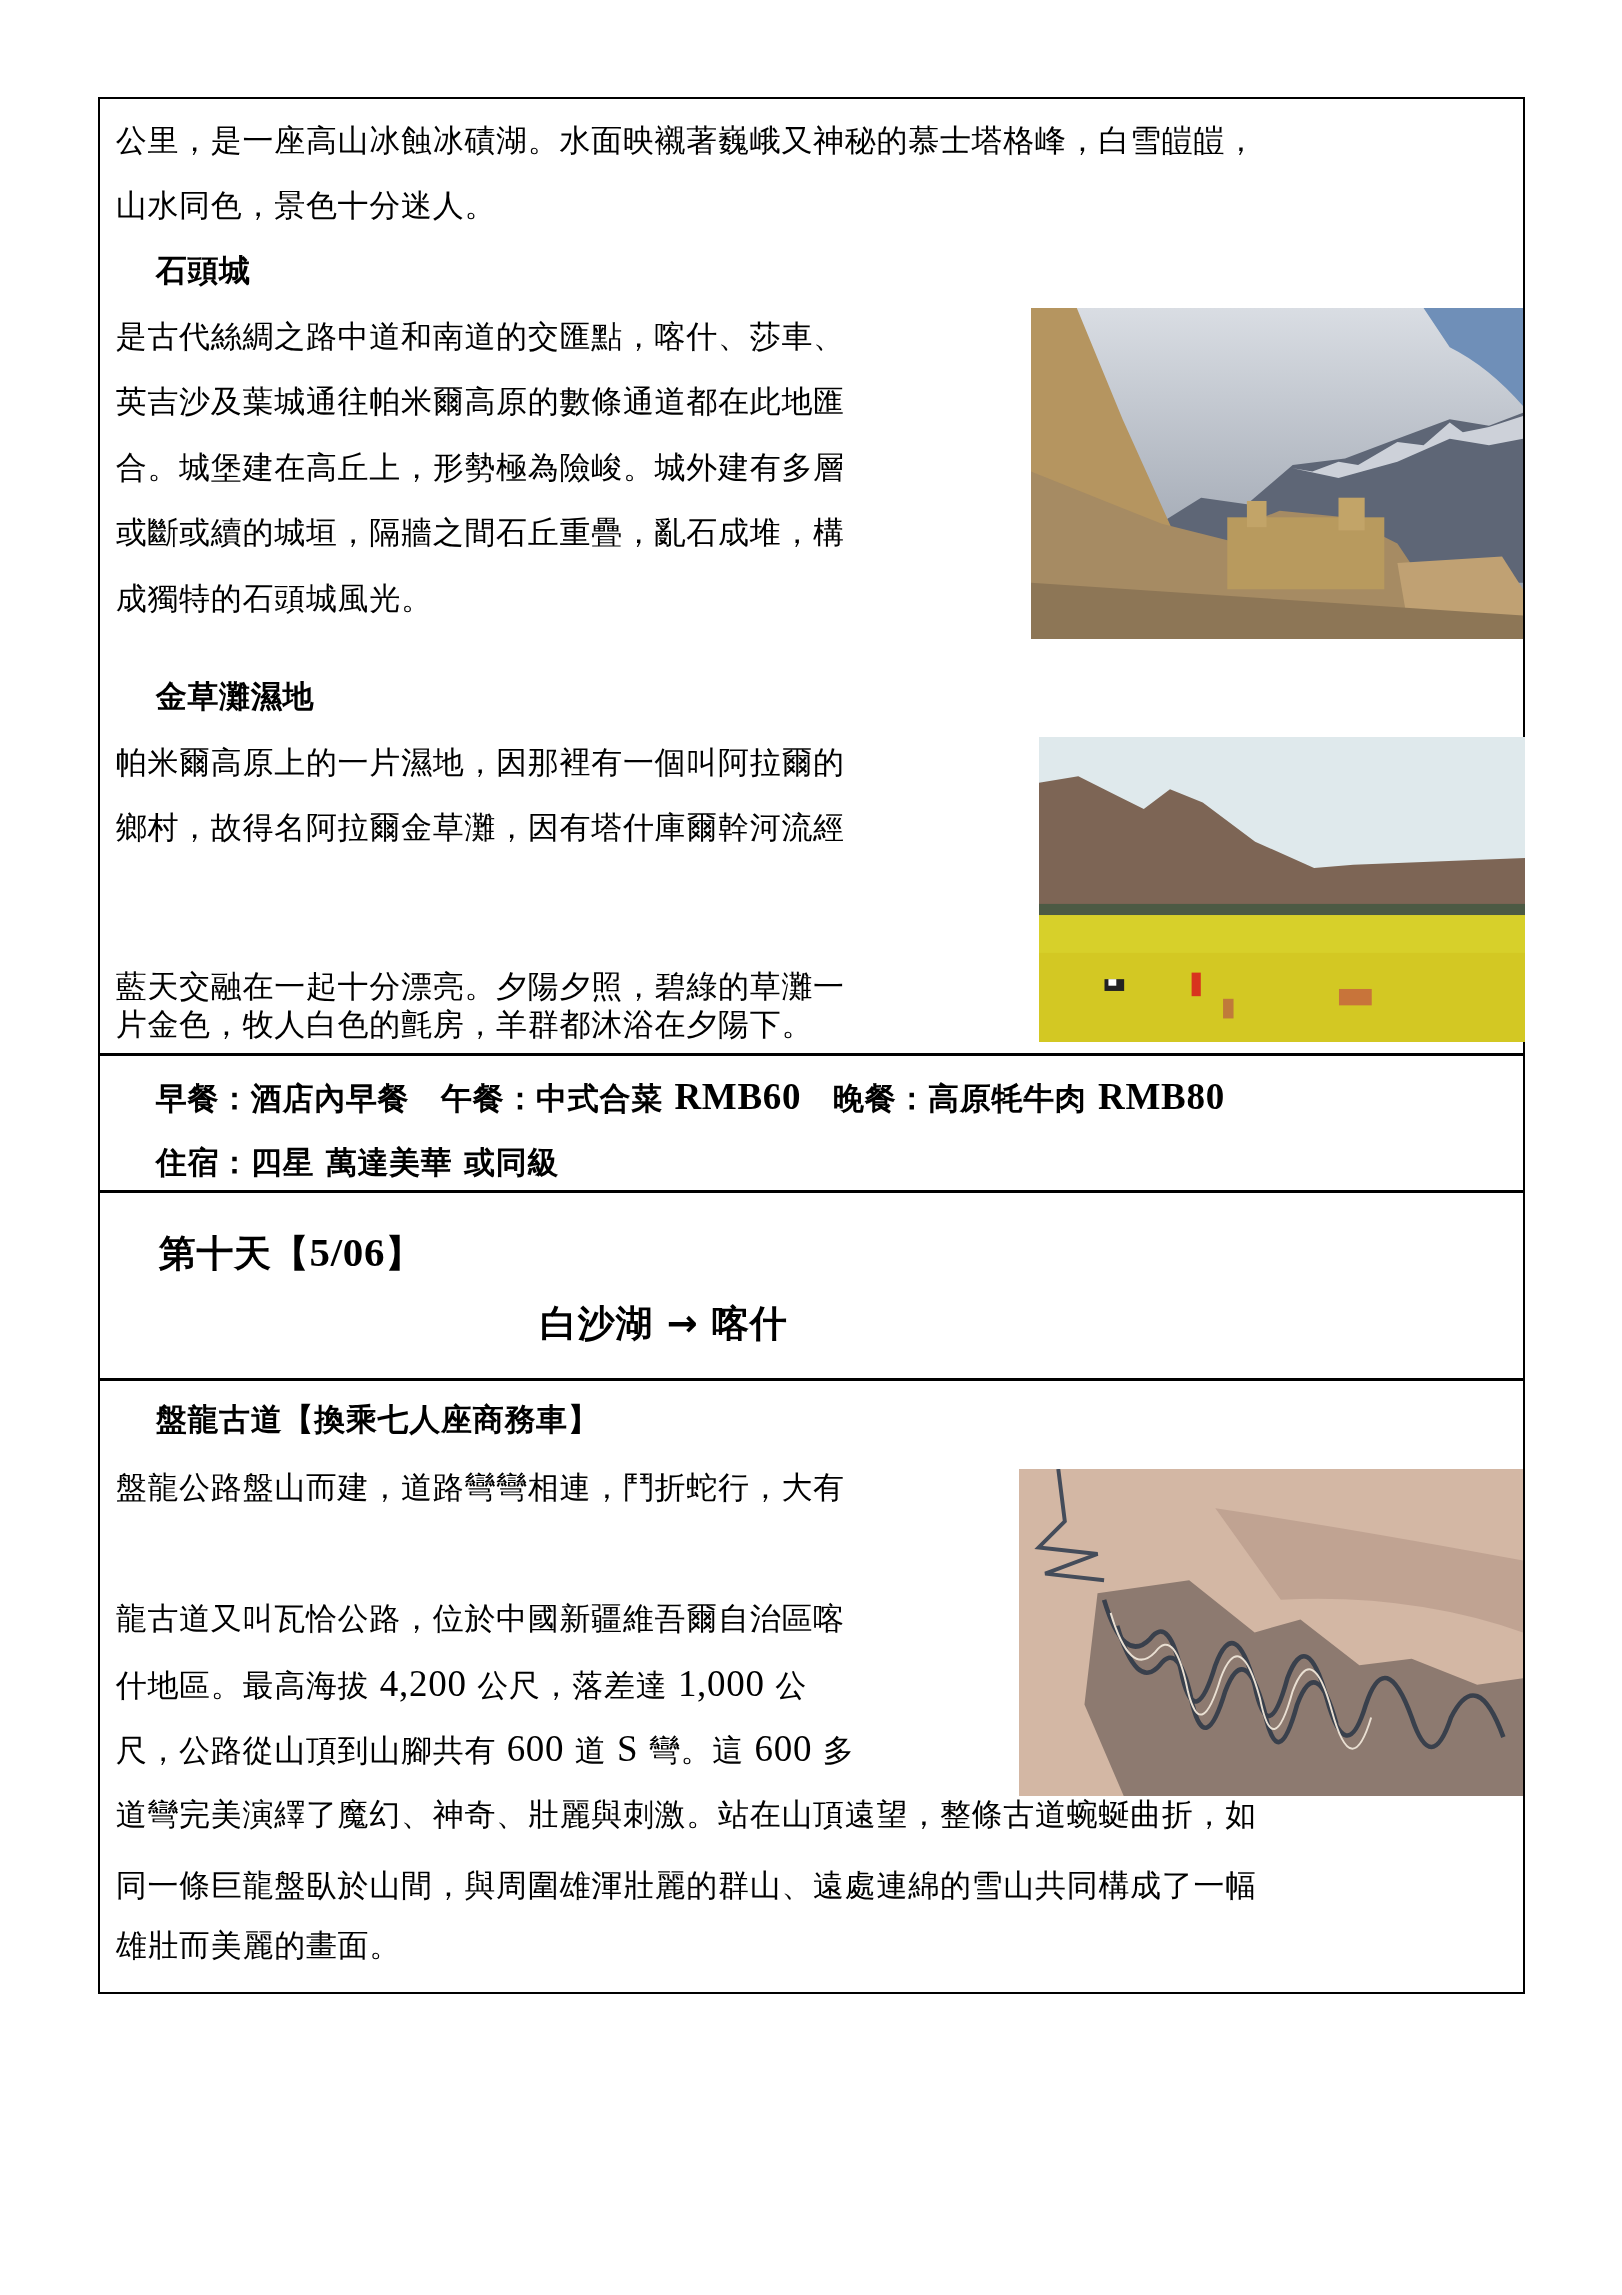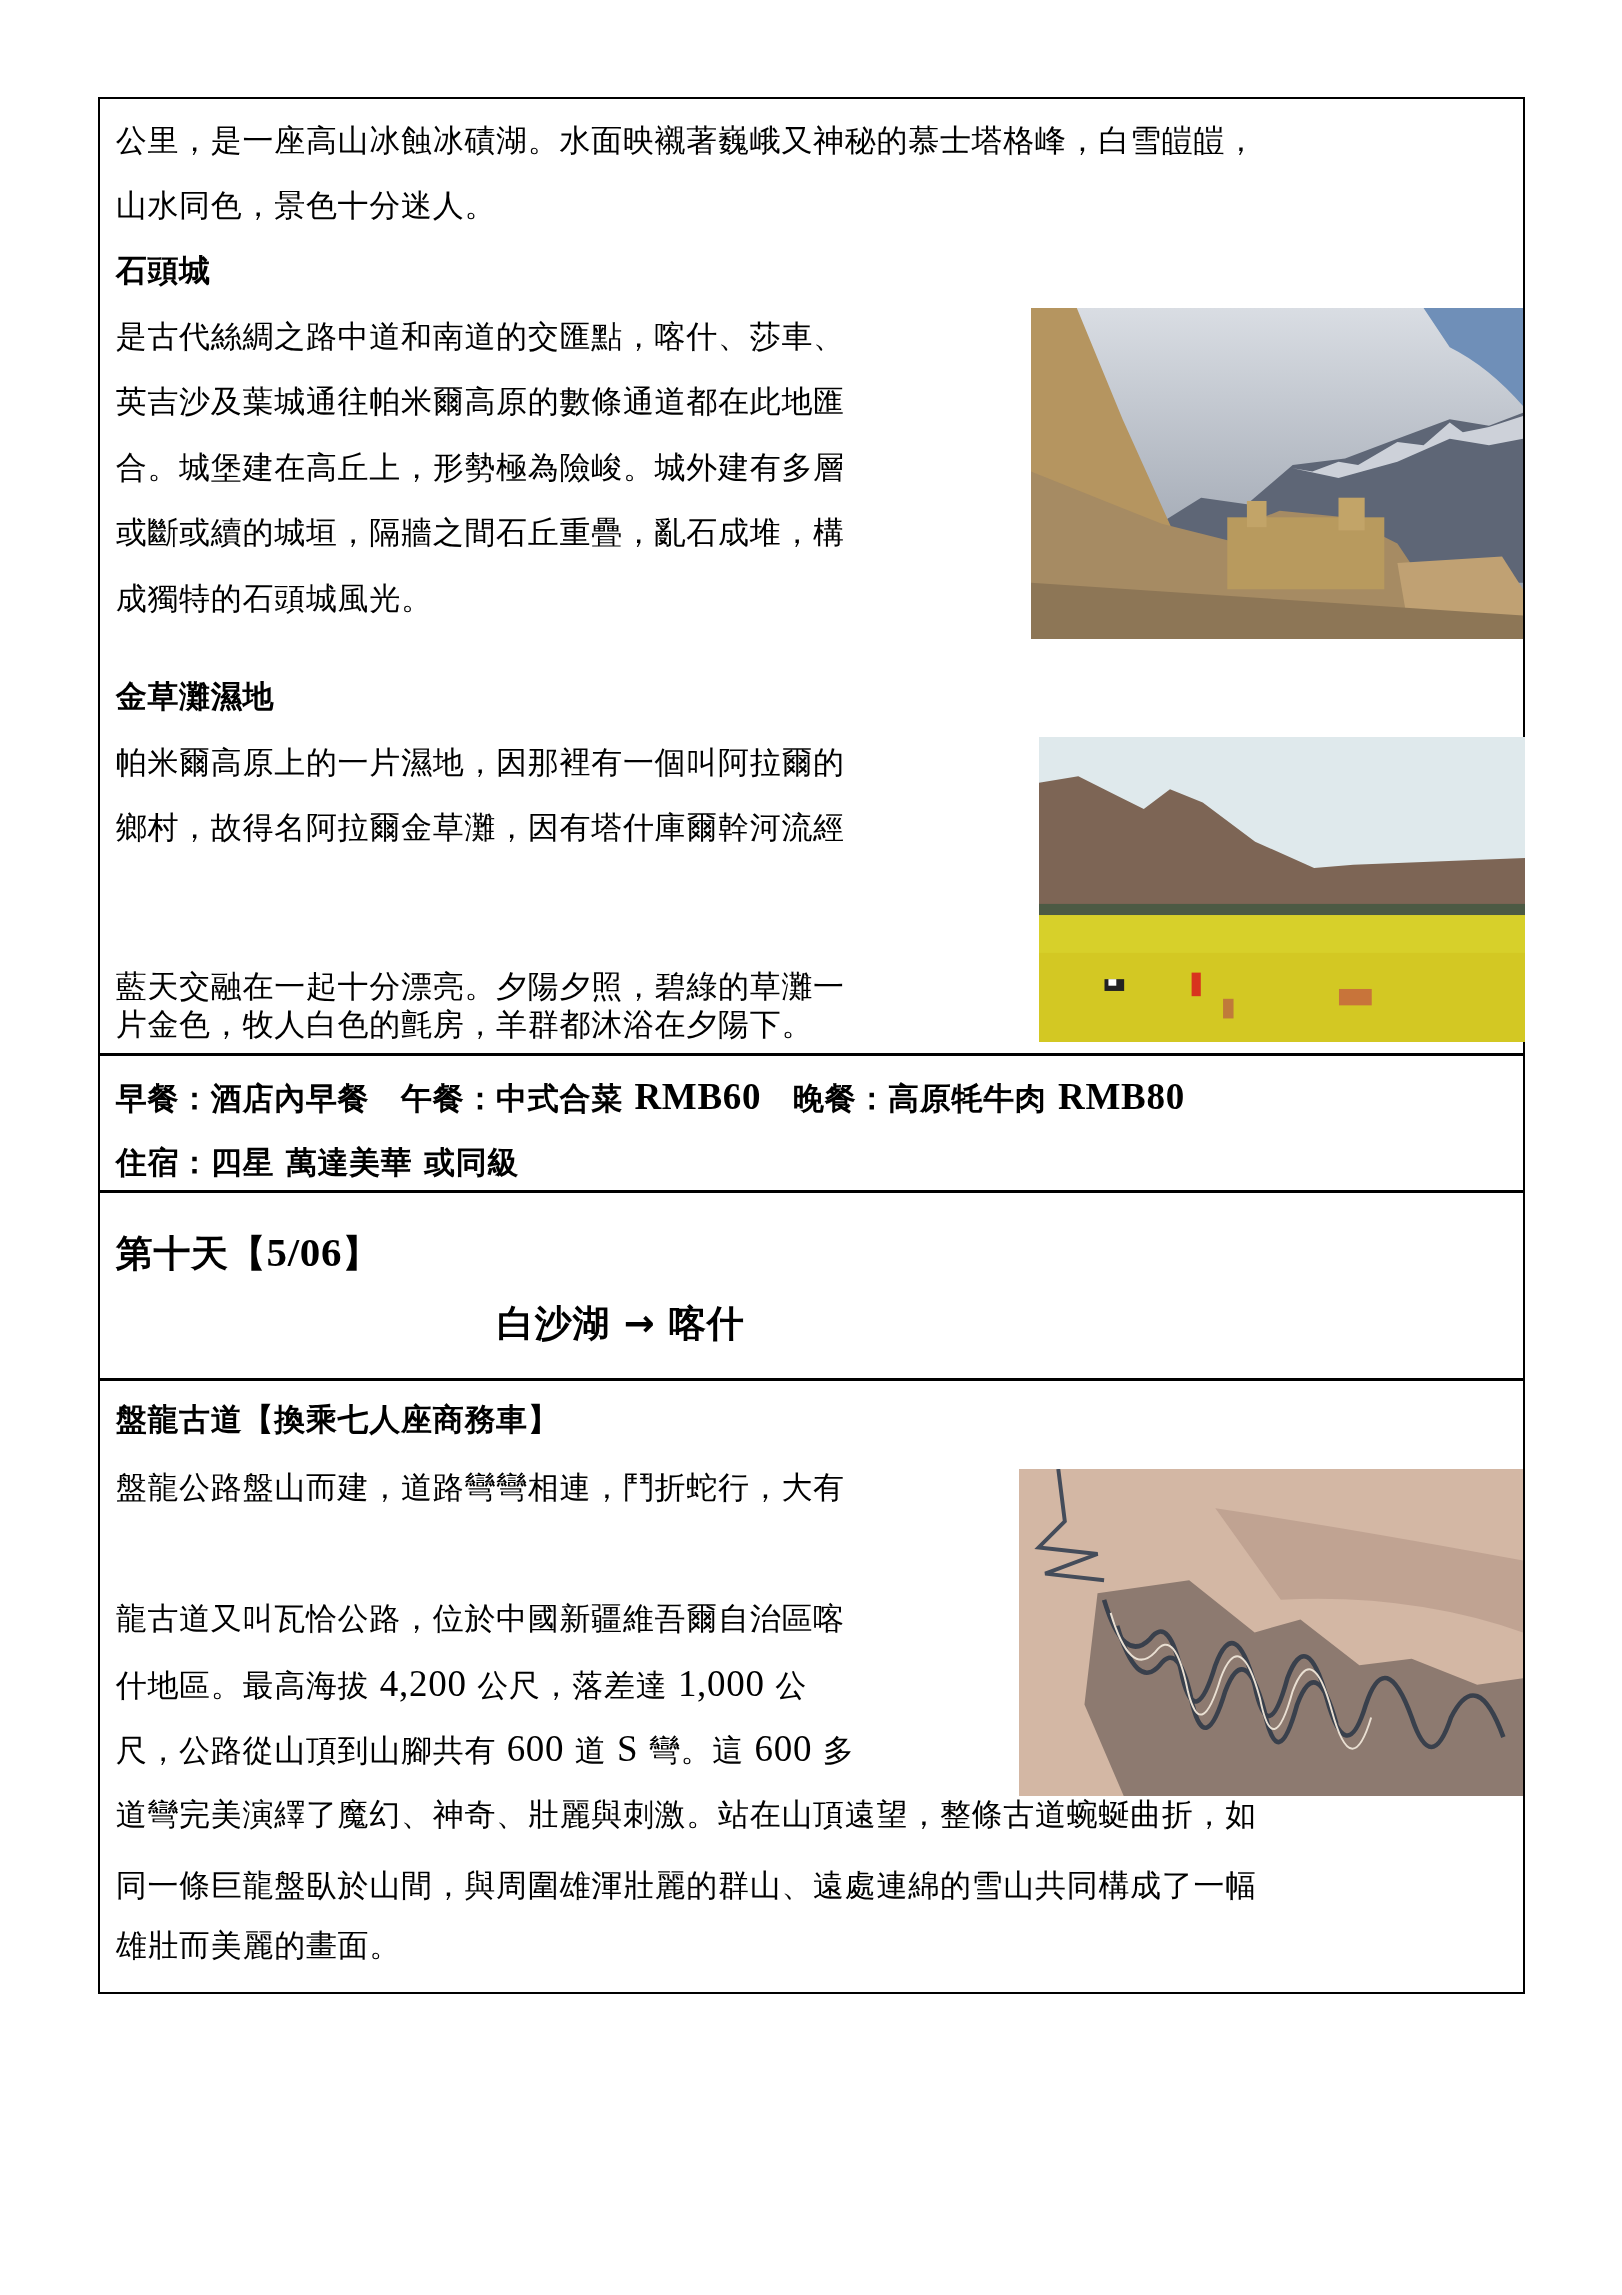--- a/index.html
+++ b/index.html
@@ -4,21 +4,21 @@
 <style>
   html, body { margin: 0; padding: 0; background: #ffffff; }
   body { width: 1622px; height: 2295px; position: relative; overflow: hidden;
          font-family: "DejaVu Sans", "Liberation Sans", sans-serif; color: #000; }
   .table { position: absolute; left: 98px; top: 97px; width: 1427px; height: 1897px;
            box-sizing: border-box; border: 2.6px solid #000; }
   .row { position: absolute; left: 0; right: 0; box-sizing: border-box; }
   .divider { position: absolute; left: 0; right: 0; height: 2.6px; background: #000; }
   .line { position: absolute; left: 15.7px; white-space: nowrap; font-size: 31px;
           line-height: 39px; letter-spacing: 0.7px; }
-  .bold { font-weight: bold; }
+  .bold { font-weight: bold; margin-left: 40px; }
   .latin { font-family: "Liberation Serif", "DejaVu Serif", serif; font-weight: bold; font-size: 37px; }
   .latin-reg { font-family: "Liberation Serif", "DejaVu Serif", serif; font-size: 37px; }
   .day-line { font-size: 37px; font-weight: bold; line-height: 46px; }
   .photo { position: absolute; overflow: hidden; }
   .photo svg { width: 100%; height: 100%; display: block; }
 </style>
 </head>
 <body>
 
 <div class="table">
@@ -82,21 +82,21 @@
   <div class="row" style="top:957px; height:135px;">
     <div class="line bold" style="top:21px;">
       <span>早餐：</span><span>酒店內早餐</span>　<span>午餐：</span><span>中式合菜</span> <span class="latin">RMB60</span>　<span>晚餐：</span><span>高原牦牛肉</span> <span class="latin">RMB80</span>
     </div>
     <div class="line bold" style="top:87px;">
       <span>住宿：</span><span>四星</span> <span>萬達美華</span> <span>或同級</span>
     </div>
   </div>
   <div class="divider" style="top:1091px;"></div>
 
-  <div class="row" style="top:1094px; height:185px;">
+  <div class="row" style="top:1094px; height:185px;margin-left:43px;">
     <div class="line day-line" style="top:36px;">
       <span>第十天【</span><span class="latin" style="font-size:41px;">5/06</span><span>】</span>
     </div>
     <div class="line day-line" style="left:397px; top:108px;">白沙湖 → 喀什</div>
   </div>
   <div class="divider" style="top:1279px;"></div>
 
   <div class="row" style="top:1281px; height:611px;">
     <div class="line bold" style="top:19.6px;">盤龍古道【換乘七人座商務車】</div>
     <div class="line" style="top:88px;">盤龍公路盤山而建，道路彎彎相連，鬥折蛇行，大有</div>

